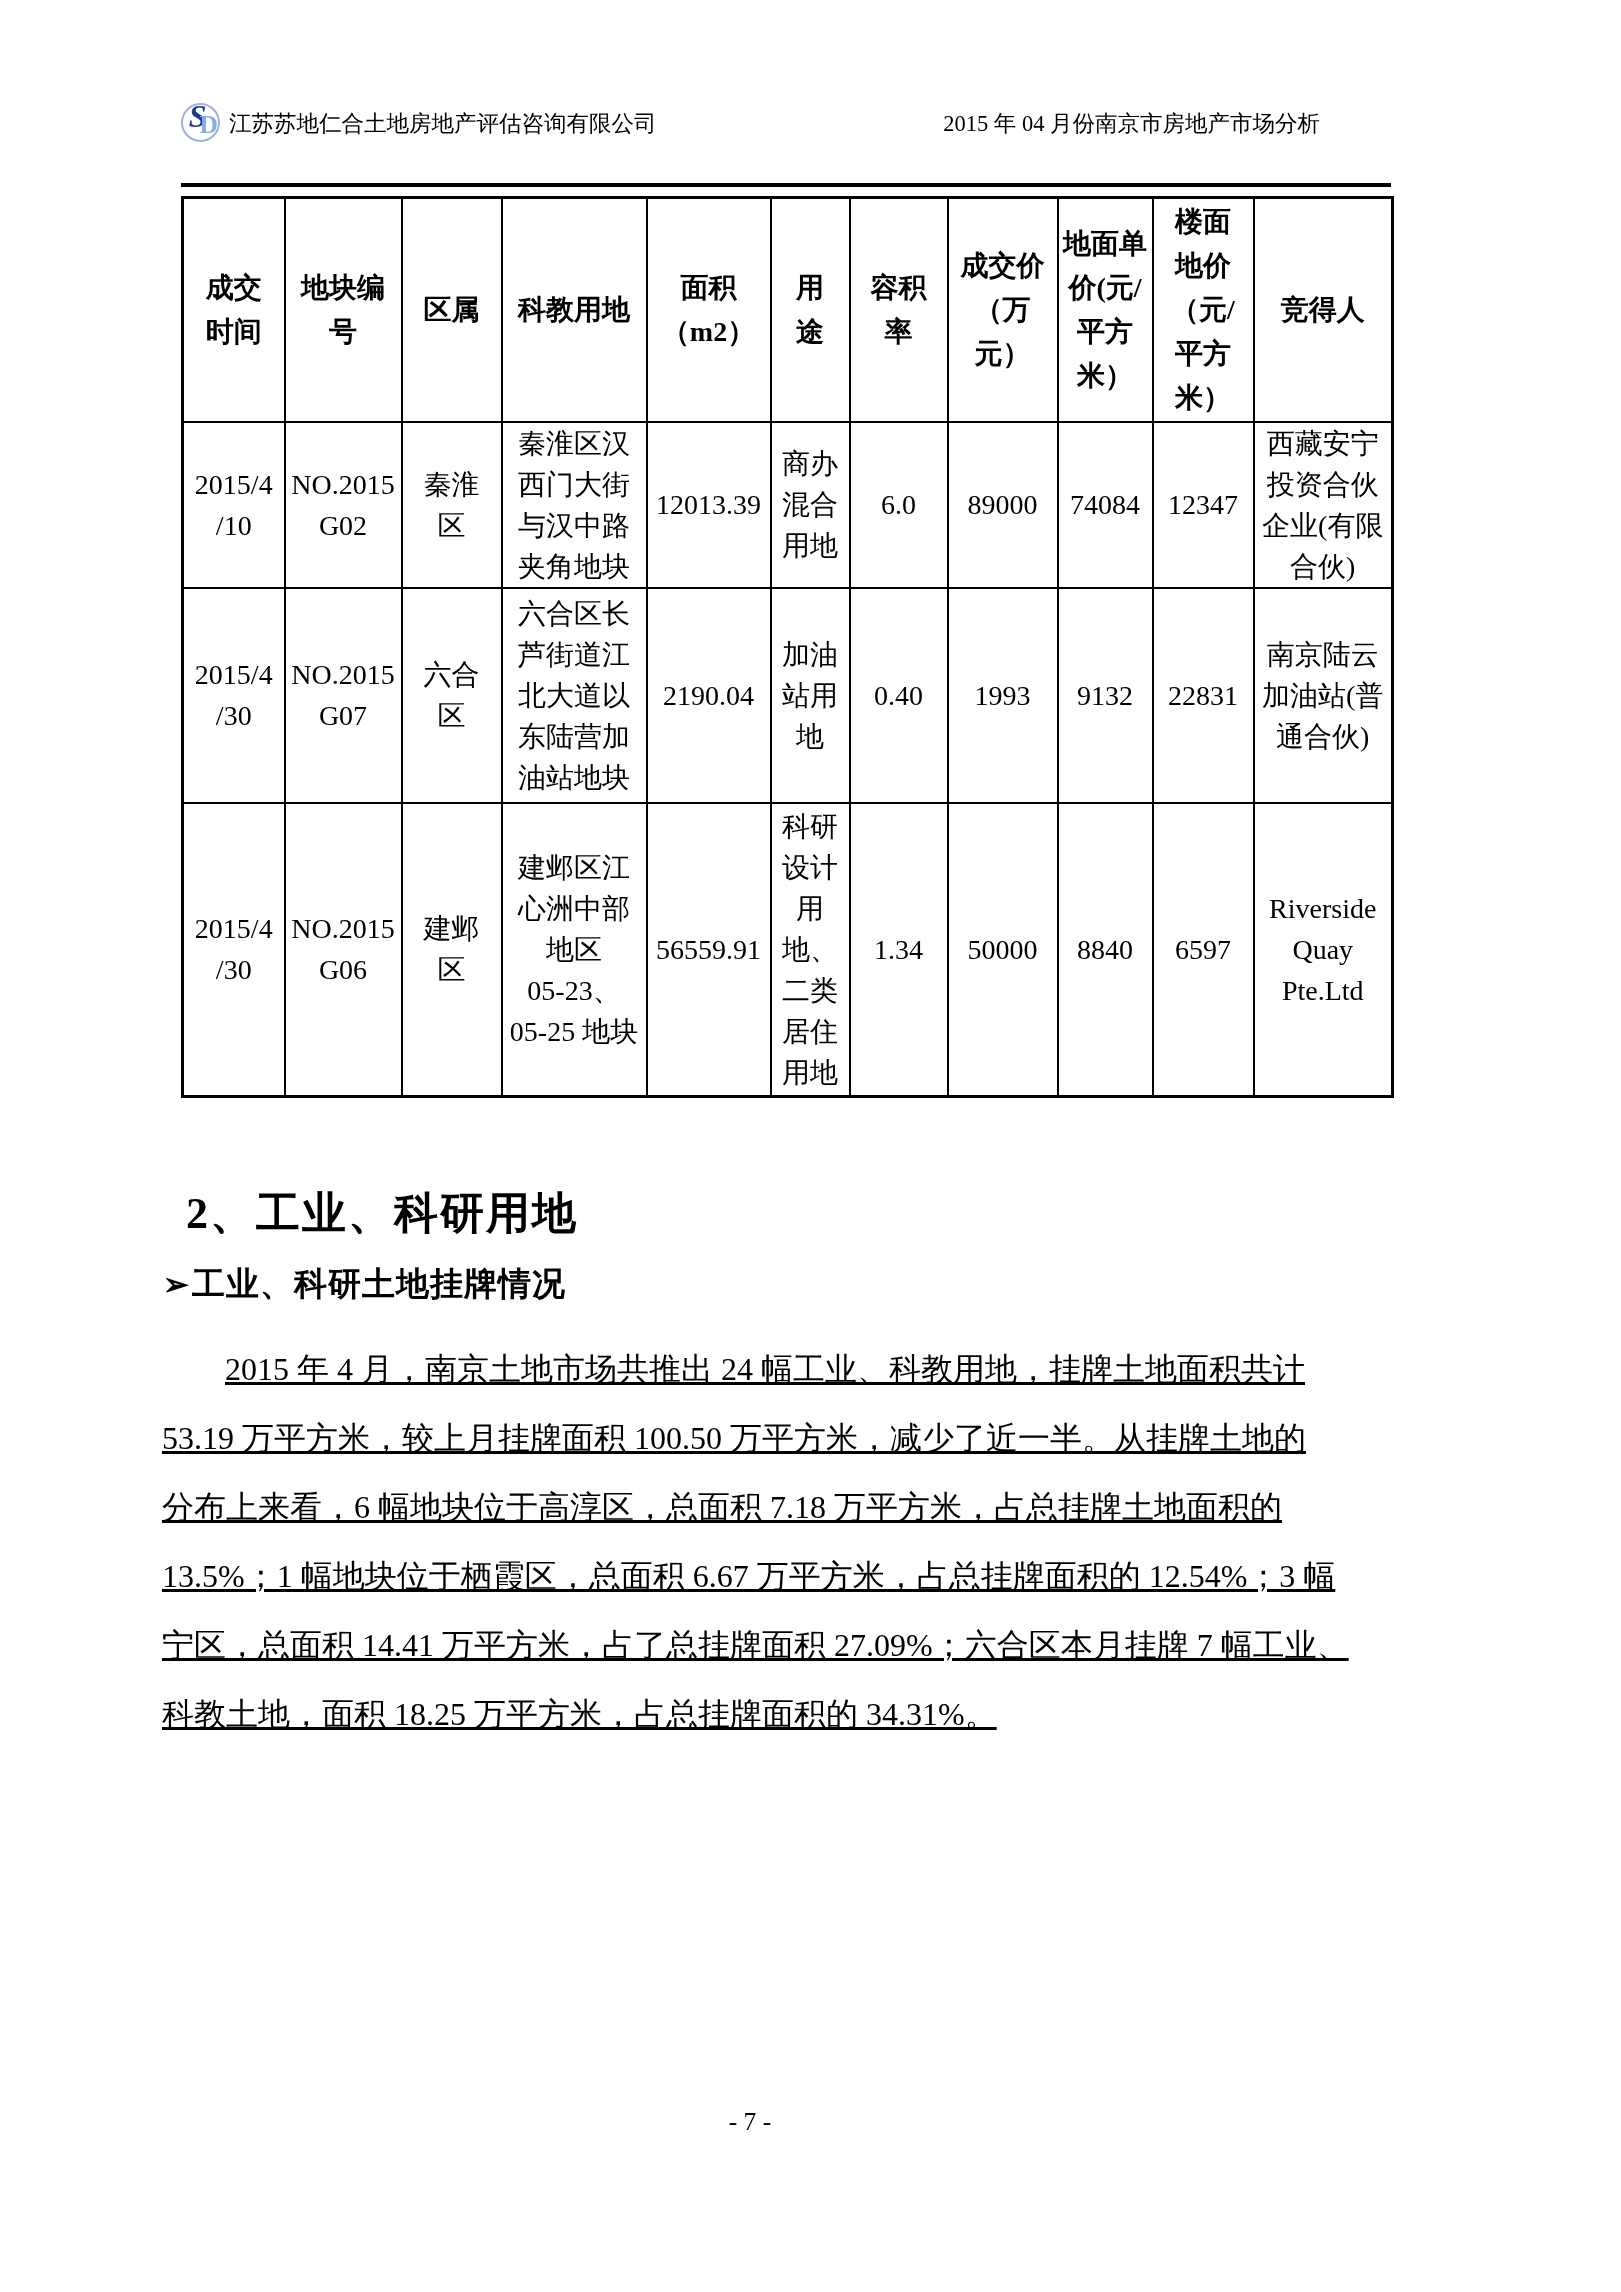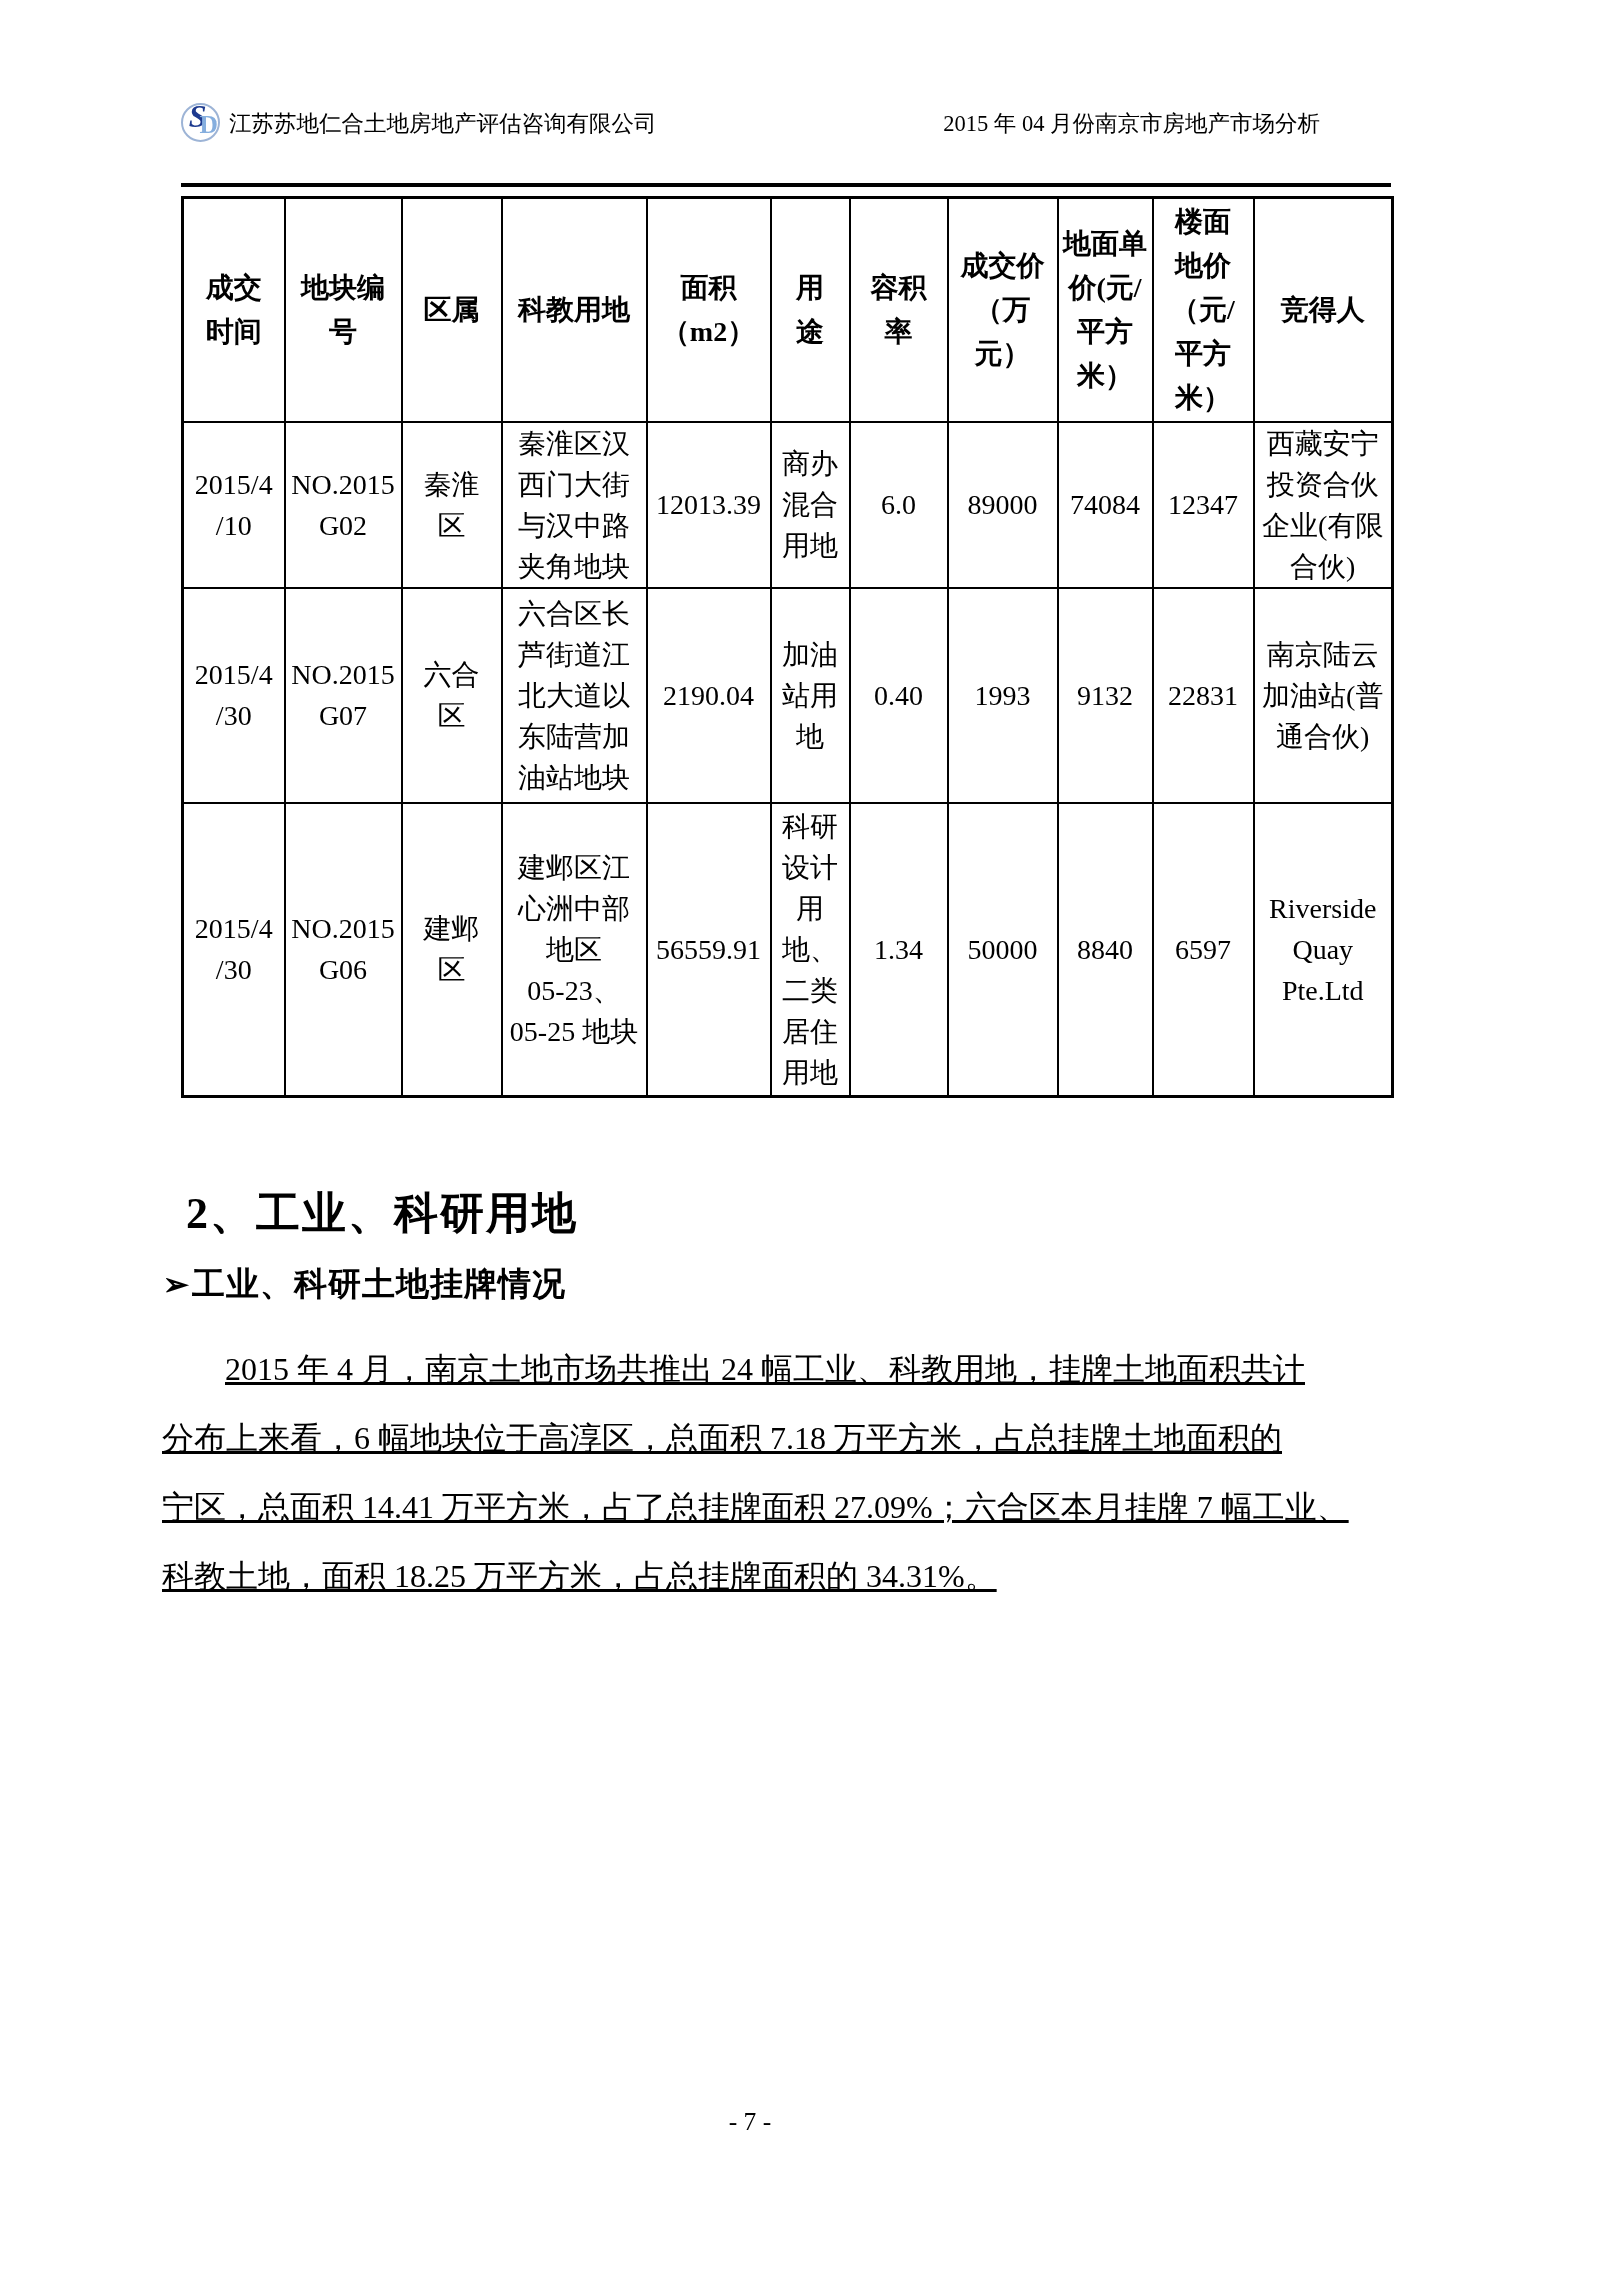--- a/index.html
+++ b/index.html
@@ -207,21 +207,23 @@
   </table>
 
   <h2 class="section-heading">2、工业、科研用地</h2>
   <h3 class="subsection-heading">
     <span class="arrow-bullet">➢</span>
     <span>工业、科研土地挂牌情况</span>
   </h3>
 
   <div class="para">
     <div class="pline indent">2015 年 4 月，南京土地市场共推出 24 幅工业、科教用地，挂牌土地面积共计</div>
+    <div class="pline">53.19 万平方米，较上月挂牌面积 100.50 万平方米，减少了近一半。从挂牌土地的</div>
     <div class="pline">分布上来看，6 幅地块位于高淳区，总面积 7.18 万平方米，占总挂牌土地面积的</div>
+    <div class="pline">13.5%；1 幅地块位于栖霞区，总面积 6.67 万平方米，占总挂牌面积的 12.54%；3 幅</div>
     <div class="pline">宁区，总面积 14.41 万平方米，占了总挂牌面积 27.09%；六合区本月挂牌 7 幅工业、</div>
     <div class="pline">科教土地，面积 18.25 万平方米，占总挂牌面积的 34.31%。</div>
   </div>
 
   <div class="pfooter">
     <span>- 7 -</span>
   </div>
 
 </div>
 

